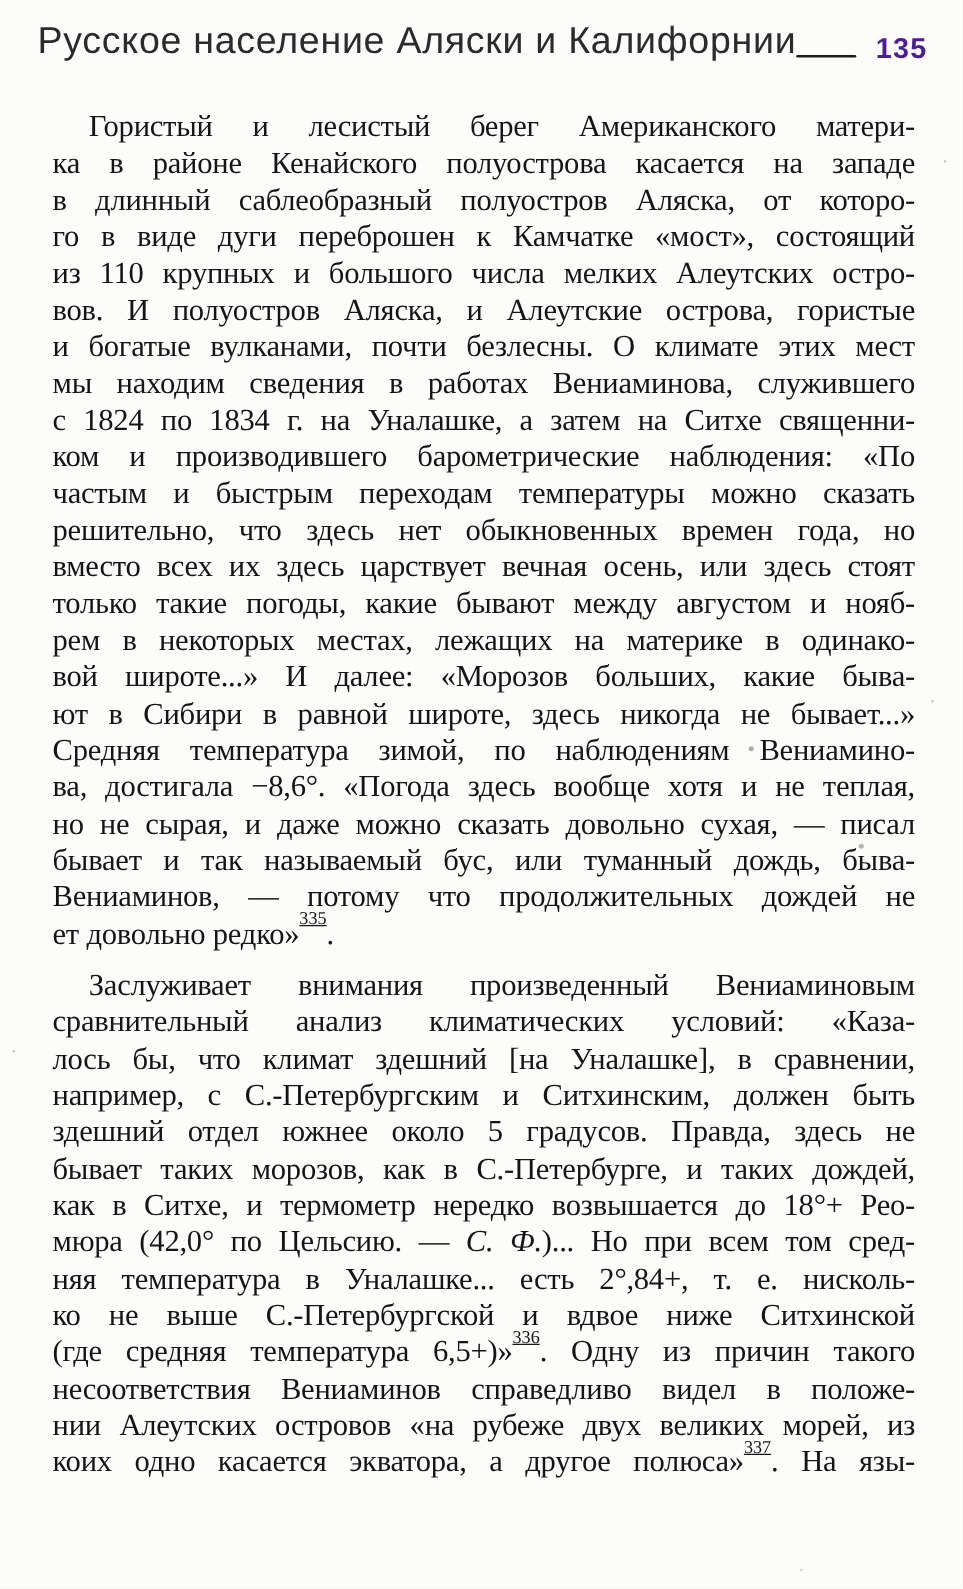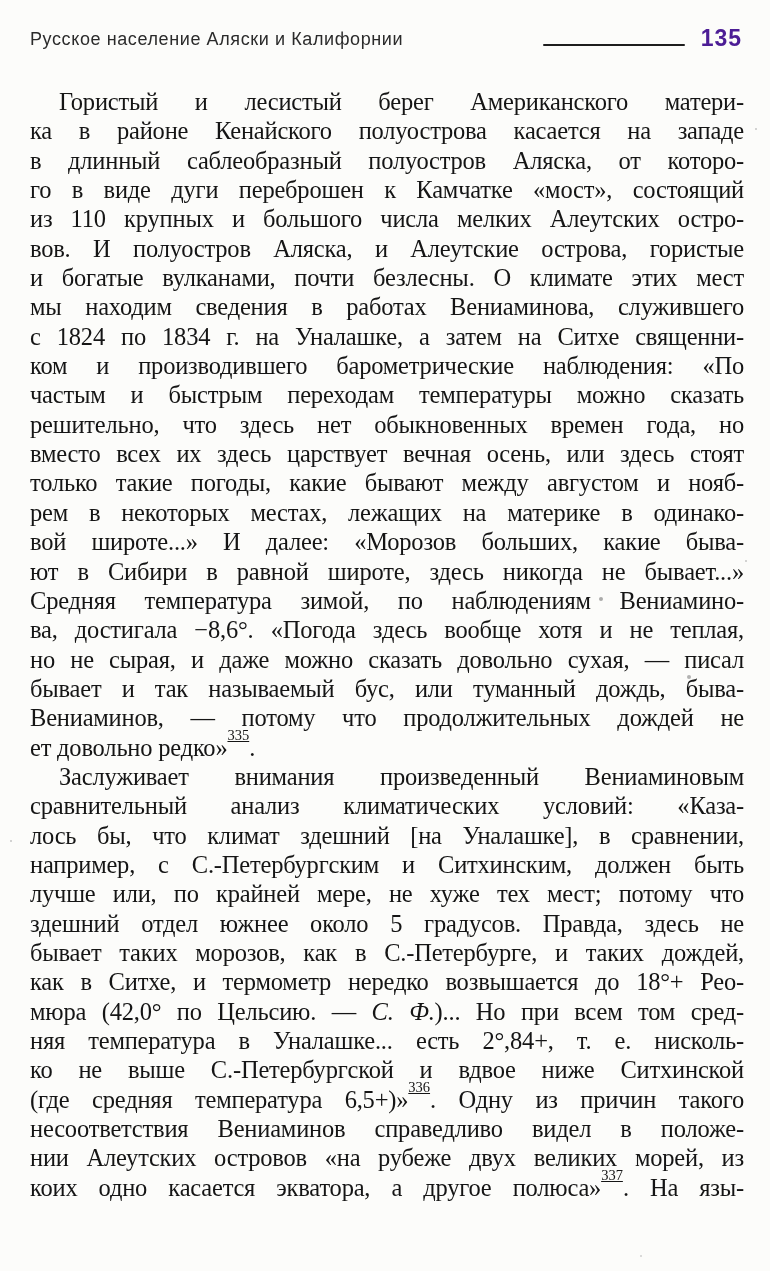--- a/index.html
+++ b/index.html
@@ -17,21 +17,21 @@
   }
   
   .running-header {
     display: flex;
     align-items: flex-end;
     margin: 24px 28px 0 30px;
     font-family: "Liberation Sans", "DejaVu Sans", sans-serif;
     height: 26px;
   }
   .running-header .title {
-    font-size: 18px;
+    font-size: 30px;
     color: #2b2b2b;
     letter-spacing: 0.6px;
     white-space: nowrap;
   }
   .running-header .rule {
     width: 142px;
     height: 2px;
     background: #1d1d1d;
     margin: 0 16px 4px auto;
     border-radius: 1px;
@@ -45,21 +45,21 @@
   }
   
   .text-block {
     margin: 37px 26px 0 30px;
     font-family: "Liberation Serif", "DejaVu Serif", serif;
     font-size: 24.5px;
     line-height: 29.35px;
     color: #151515;
     letter-spacing: -0.2px;
   }
-  .para { margin: 0; }
+  .para { margin: 12px; }
   .line {
     text-align: justify;
     text-align-last: justify;
     white-space: normal;
   }
   .line.ragged { text-align-last: left; }
   .line.indent { text-indent: 29px; }
   .line sup {
     font-size: 14.5px;
     line-height: 0;
@@ -126,21 +126,20 @@
         <div class="line"><span>но не сырая, и даже можно сказать довольно сухая, — писал</span></div>
         <div class="line"><span>бывает и так называемый бус, или туманный дождь, быва-</span></div>
         <div class="line"><span>Вениаминов, — потому что продолжительных дождей не</span></div>
         <div class="line ragged"><span>ет довольно редко»</span><sup>335</sup><span>.</span></div>
       </div>
       <div class="para">
         <div class="line indent"><span>Заслуживает внимания произведенный Вениаминовым</span></div>
         <div class="line"><span>сравнительный анализ климатических условий: «Каза-</span></div>
         <div class="line"><span>лось бы, что климат здешний [на Уналашке], в сравнении,</span></div>
         <div class="line"><span>например, с С.-Петербургским и Ситхинским, должен быть</span></div>
-        <div class="line"><span>лучше или, по крайней мере, не хуже тех мест; потому что</span></div>
         <div class="line"><span>здешний отдел южнее около 5 градусов. Правда, здесь не</span></div>
         <div class="line"><span>бывает таких морозов, как в С.-Петербурге, и таких дождей,</span></div>
         <div class="line"><span>как в Ситхе, и термометр нередко возвышается до 18°+ Рео-</span></div>
         <div class="line"><span>мюра (42,0° по Цельсию. — </span><span class="it">С. Ф.</span><span>)... Но при всем том сред-</span></div>
         <div class="line"><span>няя температура в Уналашке... есть 2°,84+, т. е. нисколь-</span></div>
         <div class="line"><span>ко не выше С.-Петербургской и вдвое ниже Ситхинской</span></div>
         <div class="line"><span>(где средняя температура 6,5+)»</span><sup>336</sup><span>. Одну из причин такого</span></div>
         <div class="line"><span>несоответствия Вениаминов справедливо видел в положе-</span></div>
         <div class="line"><span>нии Алеутских островов «на рубеже двух великих морей, из</span></div>
         <div class="line"><span>коих одно касается экватора, а другое полюса»</span><sup>337</sup><span>. На язы-</span></div>

